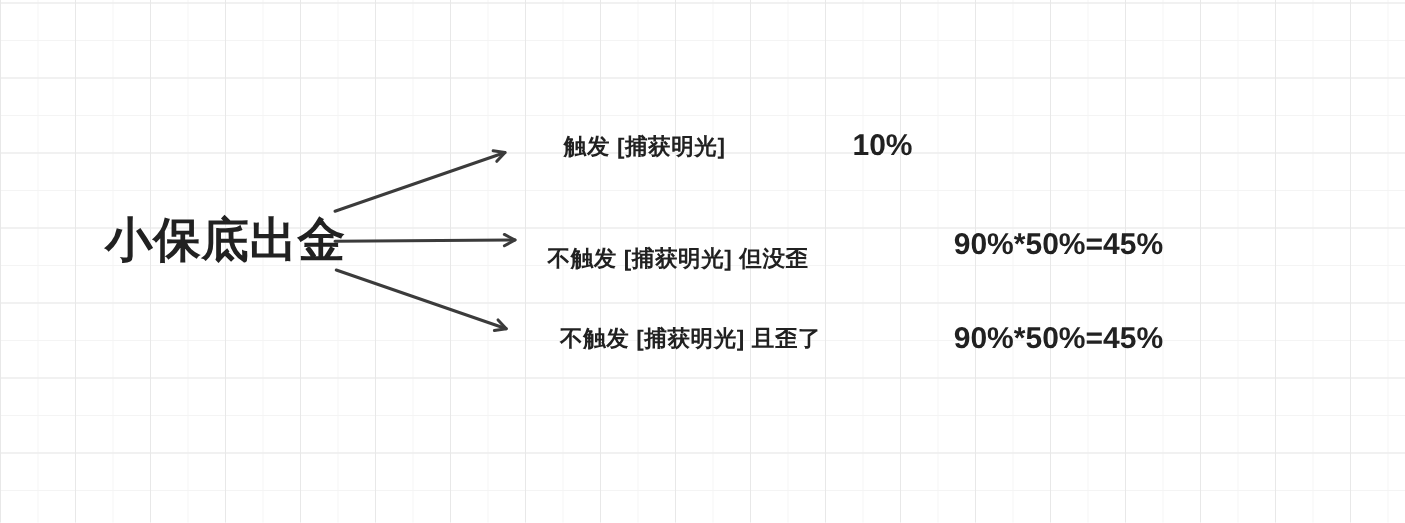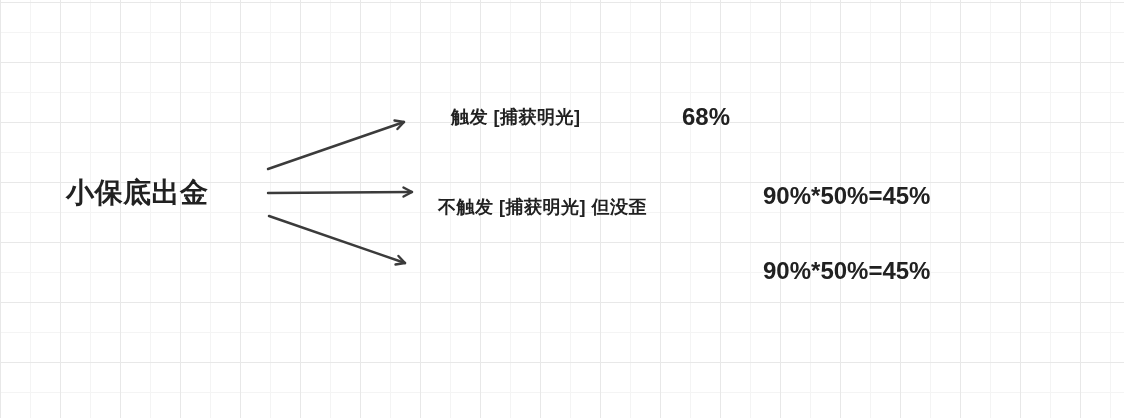--- a/index.html
+++ b/index.html
@@ -35,22 +35,22 @@
   }
   .connector-layer path{ pointer-events:stroke; }
   .node{
     position:absolute;
     color:var(--ink);
     font-weight:700;
     white-space:nowrap;
     -webkit-font-smoothing:antialiased;
   }
   .root-node{
-    left:66px; top:177px;
-    font-size:28px; line-height:32px;
+    left:84px; top:177px;
+    font-size:38px; line-height:32px;
     letter-spacing:0.5px;
   }
   .branch-label{ font-size:18px; line-height:30px; letter-spacing:0.5px; }
   .branch-value{ font-size:24px; line-height:28px; }
   .b1-label{ left:451px; top:102px; }
   .b1-value{ left:682px; top:103px; }
   .b2-label{ left:438px; top:181px;margin-top:11px; }
   .b2-value{ left:763px; top:182px; }
   .b3-label{ left:448px; top:256px; }
   .b3-value{ left:763px; top:257px; }
@@ -67,20 +67,21 @@
       </marker>
     </defs>
     <path d="M268,169 L404,122" fill="none" stroke="#3b3b3b" stroke-width="2.4" stroke-linecap="round" marker-end="url(#arrowhead)"></path>
     <path d="M268,193 L412,192" fill="none" stroke="#3b3b3b" stroke-width="2.4" stroke-linecap="round" marker-end="url(#arrowhead)"></path>
     <path d="M269,216 L405,263" fill="none" stroke="#3b3b3b" stroke-width="2.4" stroke-linecap="round" marker-end="url(#arrowhead)"></path>
   </svg>
 
   <div class="node root-node">小保底出金</div>
 
   <div class="node branch-label b1-label">触发 [捕获明光]</div>
-  <div class="node branch-value b1-value">68%</div>
+  <div class="node branch-value b1-value">10%</div>
 
   <div class="node branch-label b2-label">不触发 [捕获明光] 但没歪</div>
   <div class="node branch-value b2-value">90%*50%=45%</div>
 
+  <div class="node branch-label b3-label">不触发 [捕获明光] 且歪了</div>
   <div class="node branch-value b3-value">90%*50%=45%</div>
 
 </div>
 
 </body></html>

